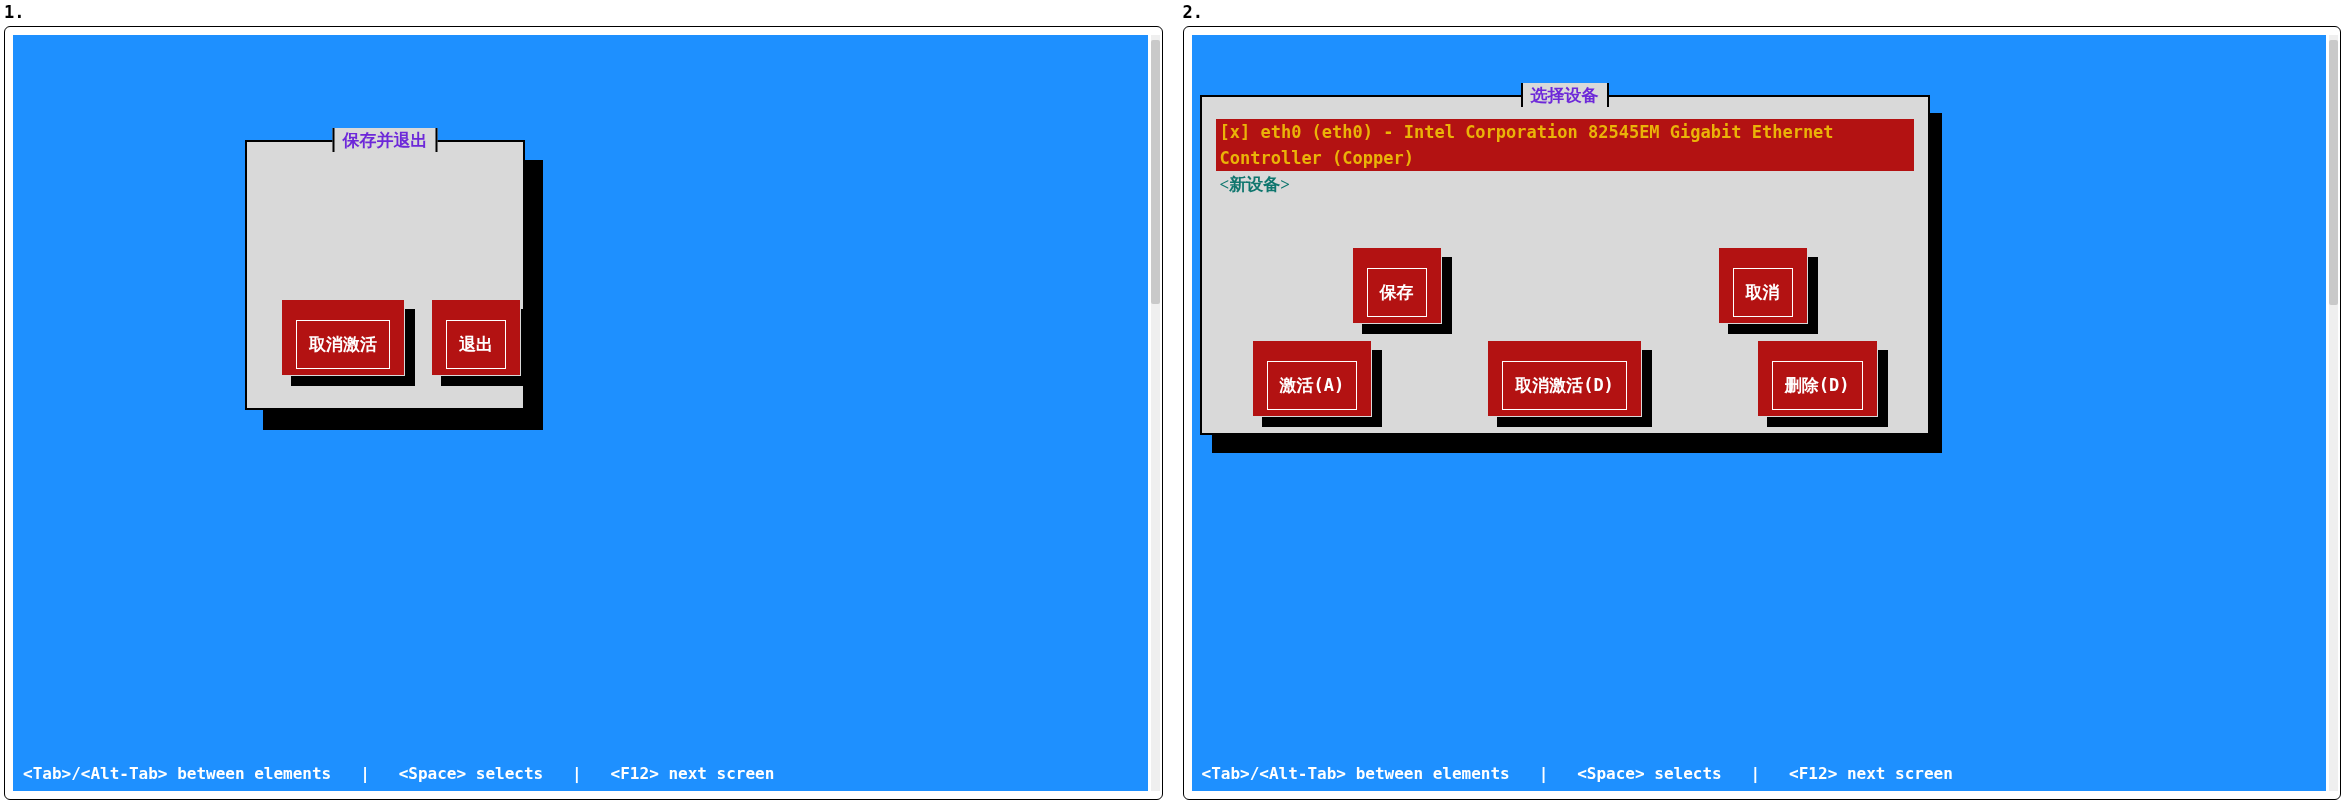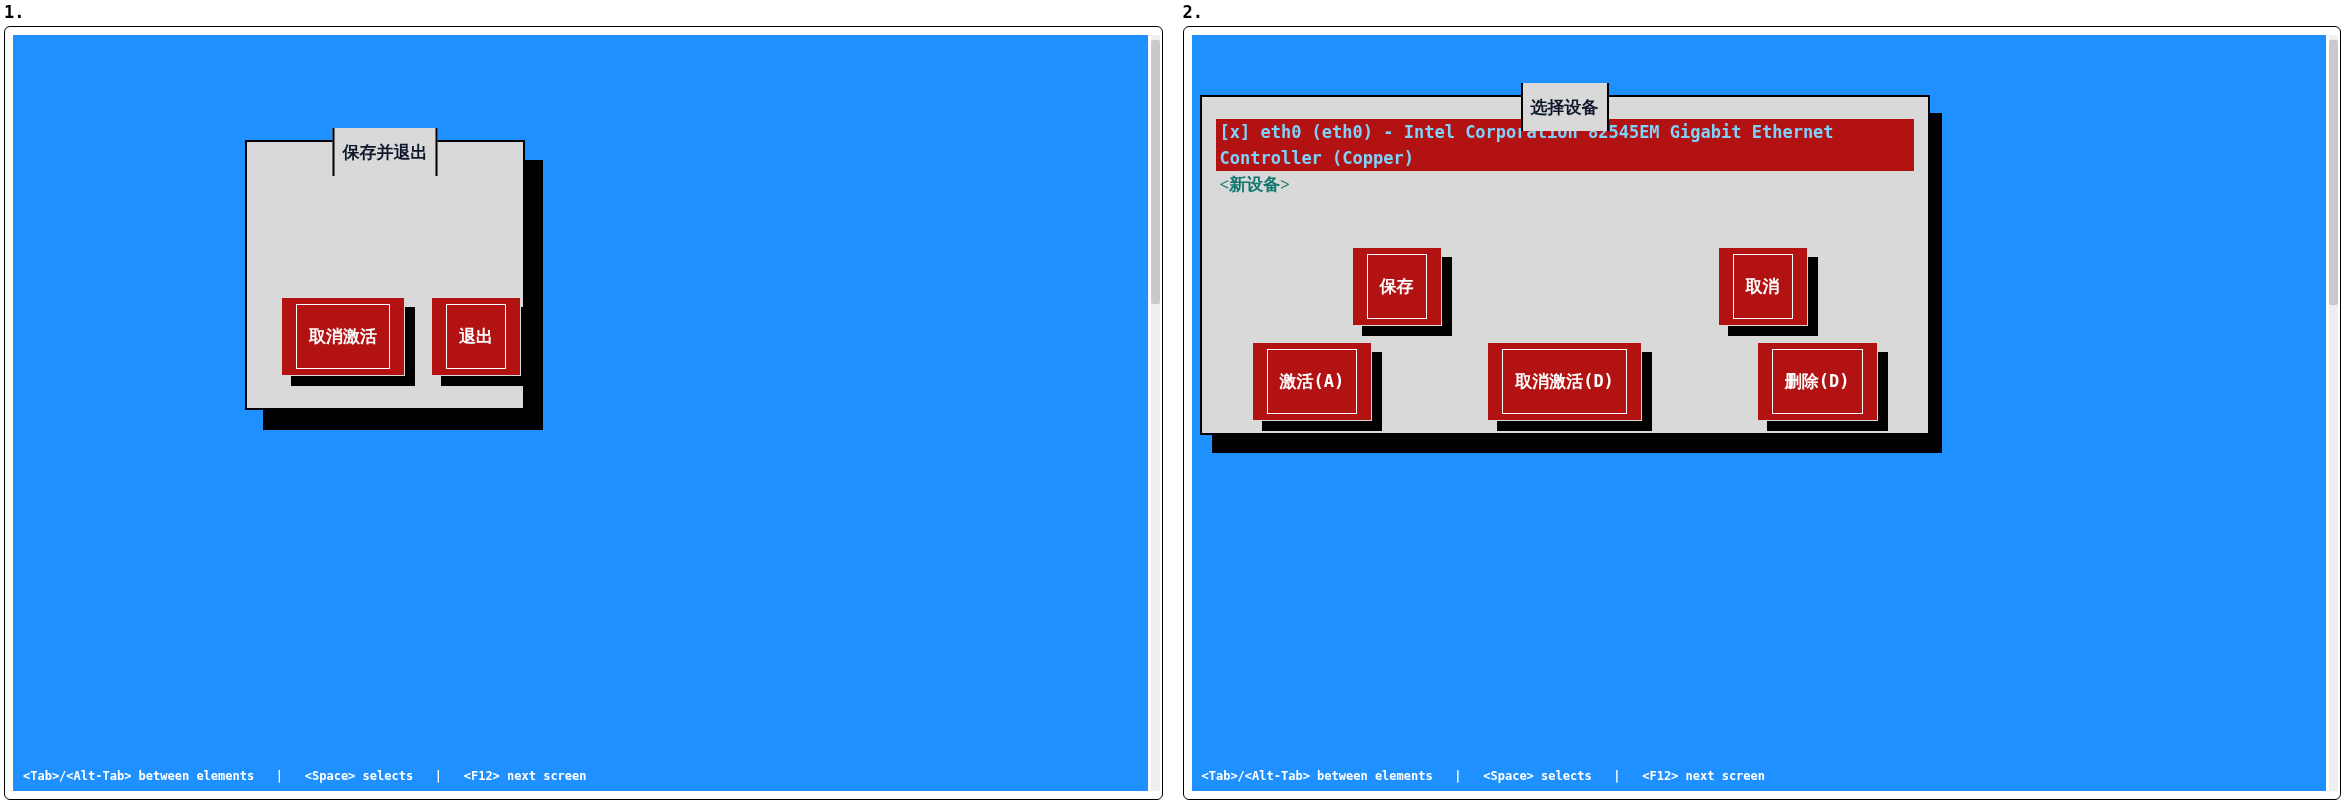--- a/index.html
+++ b/index.html
@@ -71,22 +71,22 @@
   .dialog-shadow {
     position: absolute;
     background: #000;
   }
   .dialog-title {
     position: absolute;
     top: -14px;
     left: 50%;
     transform: translateX(-50%);
     background: #d9d9d9;
-    color: #0f172a;
-    padding: 12px 8px;
+    color: #6d28d9;
+    padding: 0 8px;
     white-space: nowrap;
     border-left: 2px solid #000;
     border-right: 2px solid #000;
     line-height: 24px;
   }
 
   .menu-list {
     margin-top: 28px;
     margin-left: 90px;
   }
@@ -107,55 +107,56 @@
     font-family: inherit;
     font-size: 17px;
     font-weight: bold;
     white-space: nowrap;
     display: inline-flex;
     align-items: center;
     justify-content: center;
   }
   .tui-btn-inner {
     border: 1px solid #fff;
-    padding: 20px 12px;
+    padding: 12px 12px;
+    margin-top: 14px;
   }
   .tui-btn-shadow {
     position: absolute;
     left: 10px;
     top: 10px;
     width: 100%;
     height: 100%;
     background: #000;
     z-index: -1;
   }
   .btn-wrap { position: relative; z-index: 0; }
 
   .help-bar {
     position: absolute;
     left: 10px;
     bottom: 8px;
     color: #fff;
     font-weight: bold;
-    font-size: 12px;
+    font-size: 16px;
     white-space: pre;
   }
 
   
   .dev-shadow {
     position: absolute;
     background: #000;
   }
   .dev-list {
     margin: 22px 14px 0 14px;
     font-size: 17px;
     font-weight: bold;
     line-height: 26px;
   }
-  .dev-sel { background: #b31212; color: #7dd3fc; padding: 0 4px; display: block; }
+  .dev-sel { background: #b31212; color: #eab308; padding: 0 4px; display: block; }
   .dev-new { color: #0f766e; padding: 0 4px; font-family: Liberation Serif, serif; }
 
   .btn-area2 {
     position: absolute;
     left: 50px;
     right: 50px;
     top: 150px;
     display: flex;
     flex-direction: column;
     gap: 16px;

